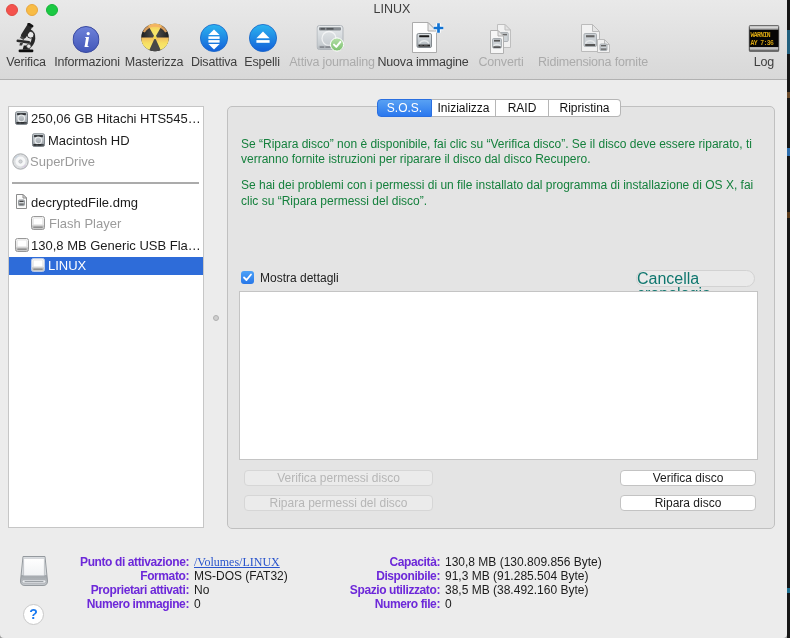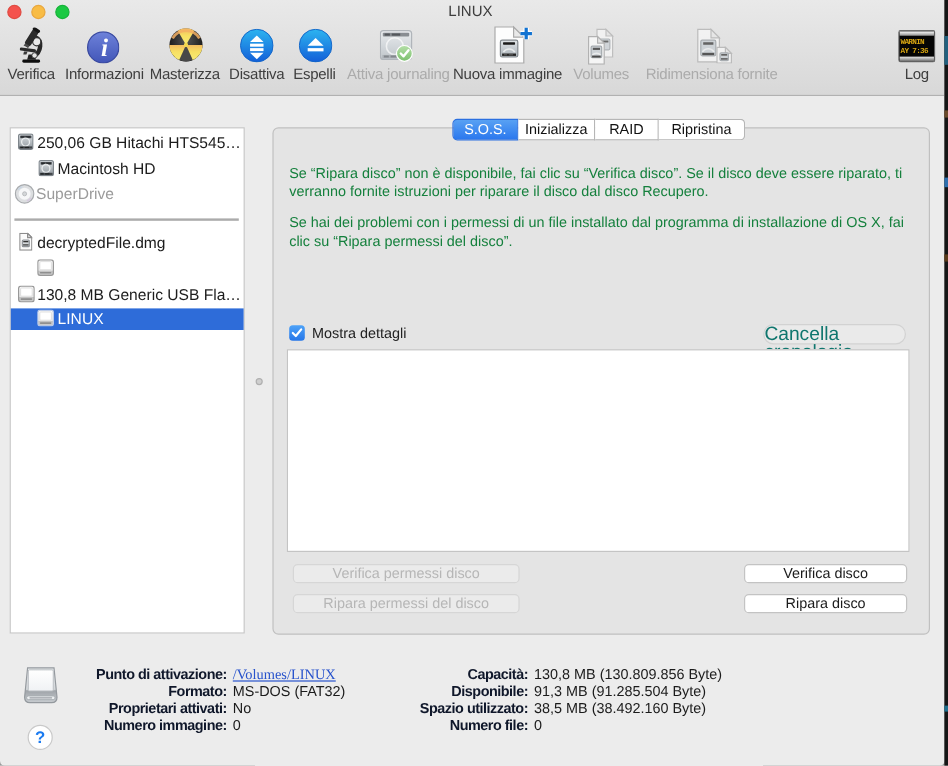--- a/index.html
+++ b/index.html
@@ -24,21 +24,21 @@
 .seg.last{border-radius:0 4px 4px 0;}
 .para{position:absolute;font-size:12px;line-height:15.5px;color:#15803d;white-space:nowrap;}
 #cbx{position:absolute;left:241px;top:271px;width:13px;height:13px;border-radius:3px;background:linear-gradient(#4da2f8,#2676e8);}
 #cbx svg{position:absolute;left:1px;top:1px;}
 #cbxlbl{position:absolute;left:260px;top:271px;font-size:12px;color:#222;}
 #cancl{position:absolute;left:636px;top:270px;width:119px;height:17px;border:1px solid #d2d2d2;border-radius:9px;box-sizing:border-box;background:#eaeaea;color:#0f766e;font-size:16px;text-align:left;line-height:15px;}
 #logbox{position:absolute;left:239px;top:291px;width:519px;height:169px;background:#fff;border:1px solid #c4c4c4;box-sizing:border-box;}
 .btn{position:absolute;font-size:12px;text-align:center;border-radius:4px;box-sizing:border-box;}
 .btn.en{background:#fff;border:1px solid #c3c3c3;color:#1b1b1b;}
 .btn.dis{background:#ebebeb;border:1px solid #d6d6d6;color:#b6b6b6;}
-.blabel{position:absolute;font-size:12px;font-weight:bold;letter-spacing:-0.4px;color:#0f172a;text-align:right;white-space:nowrap;}
+.blabel{position:absolute;font-size:12px;font-weight:bold;letter-spacing:-0.4px;color:#6d28d9;text-align:right;white-space:nowrap;}
 .bval{position:absolute;font-size:12px;color:#1b1b1b;white-space:nowrap;}
 a.lnk{color:#2853cc;text-decoration:underline;}
 #helpbtn{position:absolute;left:23px;top:604px;width:21px;height:21px;border-radius:50%;background:#fff;border:1px solid #c9c9c9;box-sizing:border-box;text-align:center;font-size:14px;font-weight:bold;color:#1a7af0;line-height:19px;}
 #dot{position:absolute;left:213px;top:315px;width:6px;height:6px;border-radius:50%;background:#cfcfcf;border:1px solid #b0b0b0;box-sizing:border-box;}
 #rstrip{position:absolute;left:787px;top:0;width:3px;height:638px;background:#161616;}
 .rmark{position:absolute;left:787px;width:3px;}
 </style>
 </head>
 <body>
 <div id="win">
@@ -220,37 +220,40 @@
       <text x="2" y="11.5" font-family="Liberation Mono,monospace" font-size="6.4" font-weight="bold" fill="#d8a612" letter-spacing="-0.6">WARNIN</text>
       <text x="2" y="19.5" font-family="Liberation Mono,monospace" font-size="6.4" font-weight="bold" fill="#d8a612" letter-spacing="-0.6">AY 7:36</text>
     </svg>
     <div class="tlabel" style="left:26px;">Verifica</div>
     <div class="tlabel" style="left:87px;">Informazioni</div>
     <div class="tlabel" style="left:154px;">Masterizza</div>
     <div class="tlabel" style="left:214px;">Disattiva</div>
     <div class="tlabel" style="left:262px;">Espelli</div>
     <div class="tlabel dis" style="left:332px;">Attiva journaling</div>
     <div class="tlabel" style="left:423px;">Nuova immagine</div>
-    <div class="tlabel dis" style="left:501px;">Volumes</div>
+    <div class="tlabel dis" style="left:501px;">Converti</div>
     <div class="tlabel dis" style="left:593px;">Ridimensiona fornite</div>
     <div class="tlabel" style="left:764px;">Log</div>
   </div>
 
   <div id="sidebar">
     <div class="srow" style="top:1px;">
         <span class="txt" style="left:22px;">250,06 GB Hitachi HTS545…</span>
       </div>
     <div class="srow" style="top:23px;">
         <span class="txt" style="left:39px;">Macintosh HD</span>
       </div>
     <div class="srow" style="top:44px;">
         <span class="txt gray" style="left:21px;">SuperDrive</span>
       </div>
     <div class="srow" style="top:85px;">
         <span class="txt" style="left:22px;">decryptedFile.dmg</span>
+      </div>
+    <div class="srow" style="top:106px;">
+        <span class="txt gray" style="left:40px;">Flash Player</span>
       </div>
     <div class="srow" style="top:128px;">
         <span class="txt" style="left:22px;">130,8 MB Generic USB Fla…</span>
       </div>
     <div id="selrow"></div>
     <div class="srow" style="top:148px;">
         <span class="txt" style="left:39px;color:#fff;">LINUX</span>
       </div>
     <div style="position:absolute;left:3px;top:75px;width:187px;height:2px;background:#ababab;"></div>
 

